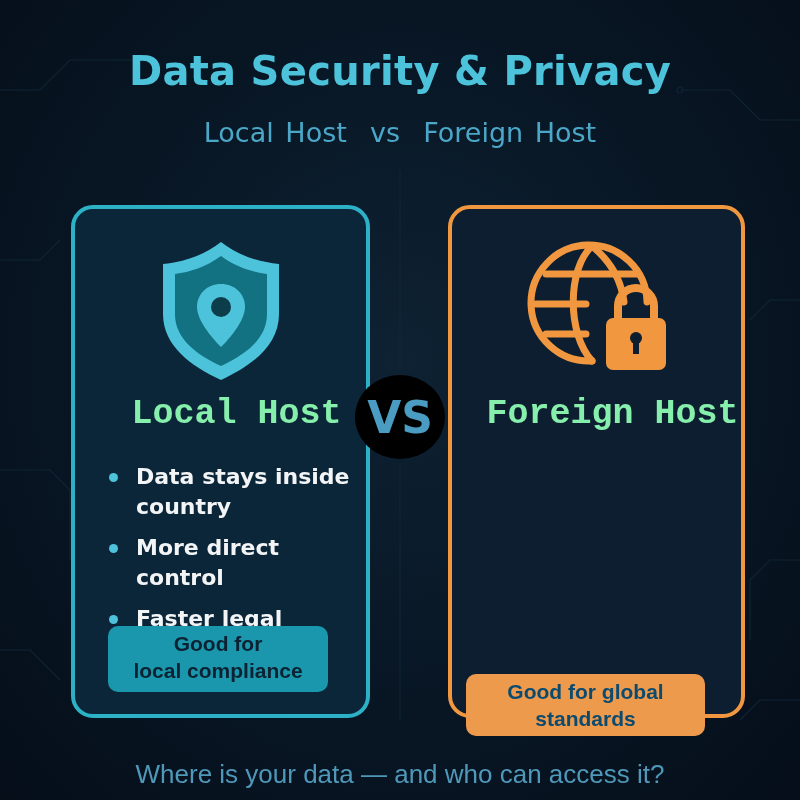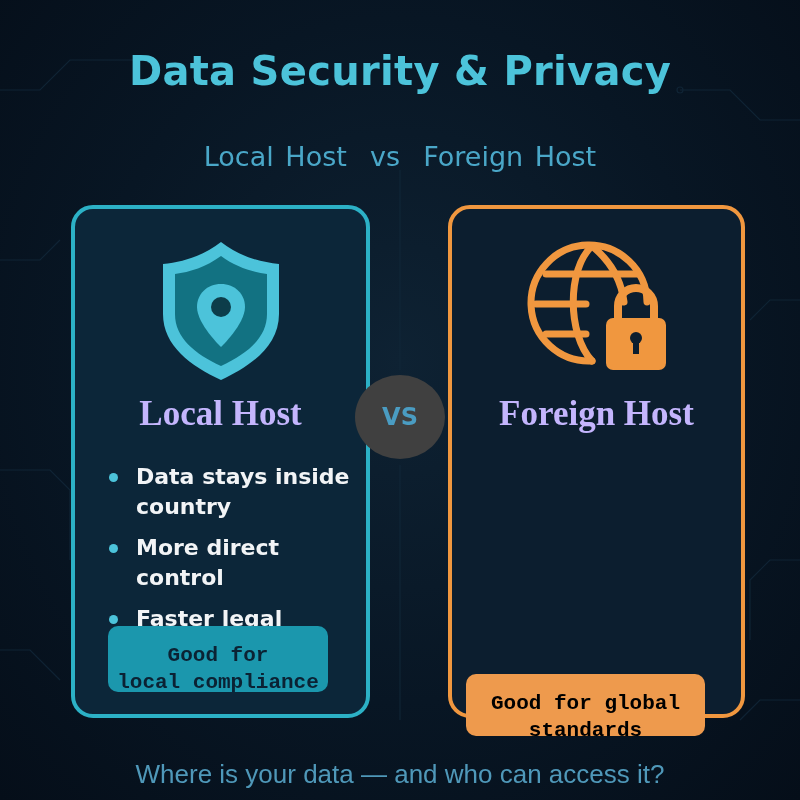--- a/index.html
+++ b/index.html
@@ -23,47 +23,47 @@
       font-family: "DejaVu Sans", sans-serif; word-spacing: 3px;
     }
     .card {
       position: absolute; top: 205px; border-radius: 22px;
       border: 4px solid; background: #0b2336;
     }
     .card.local { left: 71px; width: 299px; height: 513px; border-color: #2cb1c6; background: #0c2639; }
     .card.foreign { left: 432px; width: 297px; height: 513px; border-color: #f0973f; background: #0c1e2f; margin-left: 16px; }
     .icon-wrap { position: absolute; left: 0; width: 100%; top: 25px; height: 150px; display: flex; justify-content: center; }
     .card-title {
-      position: absolute; left: 0; width: 100%; top: 185px; text-align: center;
-      font-size: 35px; font-weight: bold; color: #c4b5fd;
-      font-family: Liberation Serif, serif;
+      position: absolute; left: 16px; width: 100%; top: 185px; text-align: center;
+      font-size: 35px; font-weight: bold; color: #86efac;
+      font-family: Liberation Mono, monospace;
     }
     .bullets { position: absolute; left: 34px; top: 253px; right: 10px; list-style: none; font-weight: bold; }
     .bullets li {
       position: relative; padding-left: 27px; font-size: 22px; line-height: 30px;
       color: #f2f4f6; margin-bottom: 11px;
       font-family: "DejaVu Sans", sans-serif;
     }
     .bullets li .dot {
       position: absolute; left: 0; top: 11px; width: 9px; height: 9px; border-radius: 50%;
     }
     .local .dot { background: #4cc3da; }
     .foreign .dot { background: #f0973f; }
     .badge {
       position: absolute; text-align: center; font-weight: bold; font-size: 21px;
       line-height: 27px; border-radius: 10px;
-      font-family: Liberation Mono, monospace; padding-top: 16px;
+      font-family: Liberation Sans, sans-serif; padding-top: 4px;
     }
     .badge.local-badge { left: 33px; top: 417px; width: 220px; height: 66px; background: #1b97ad; color: #0b2233; }
-    .badge.foreign-badge { left: 466px; top: 674px; width: 239px; height: 62px; background: #ee9a4d; color: #000000; }
+    .badge.foreign-badge { left: 466px; top: 674px; width: 239px; height: 62px; background: #ee9a4d; color: #0c4a6e; }
     .vs {
       position: absolute; left: 355px; top: 375px; width: 90px; height: 84px;
-      border-radius: 50%; background: #404040;
+      border-radius: 50%; background: #000000;
       display: flex; align-items: center; justify-content: center;
-      font-size: 24px; font-weight: bold; color: #4a9cc2;
+      font-size: 44px; font-weight: bold; color: #4a9cc2;
       font-family: "DejaVu Sans", sans-serif;
     }
     .footer {
       position: absolute; top: 759px; left: 0; width: 800px; text-align: center;
       font-size: 26px; color: #4f98b9;
       font-family: Liberation Sans, sans-serif;
     }
   </style>
 </head>
 <body>
@@ -79,21 +79,21 @@
     <path d="M800 560 L770 560 L750 580 L750 640"></path>
     <path d="M800 700 L760 700 L740 720"></path>
     <path d="M400 170 L400 370"></path>
     <path d="M400 465 L400 720"></path>
     <circle cx="150" cy="60" r="3"></circle>
     <circle cx="680" cy="90" r="3"></circle>
   </g>
 </svg>
 
 <div class="title">Data Security &amp; Privacy</div>
-<div class="subtitle" style="white-space: pre; margin-top: 24px;">Local Host  vs  Foreign Host</div>
+<div class="subtitle" style="white-space: pre;">Local Host  vs  Foreign Host</div>
 
 <div class="card local">
   <div class="icon-wrap">
     <svg width="140" height="150" viewBox="0 0 140 150">
       <path d="M70 8 C88 22 108 28 128 30 L128 80 C128 112 100 132 70 146 C40 132 12 112 12 80 L12 30 C32 28 52 22 70 8 Z" fill="#4cc3da"></path>
       <path d="M70 22 C85 33 101 38 116 40 L116 80 C116 104 96 120 70 132 C44 120 24 104 24 80 L24 40 C39 38 55 33 70 22 Z" fill="#127282"></path>
       <path d="M70 50 C84 50 94 60 94 73 C94 90 70 113 70 113 C70 113 46 90 46 73 C46 60 56 50 70 50 Z" fill="#4cc3da"></path>
       <circle cx="70" cy="73" r="10" fill="#0d3d4a"></circle>
     </svg>
   </div>

